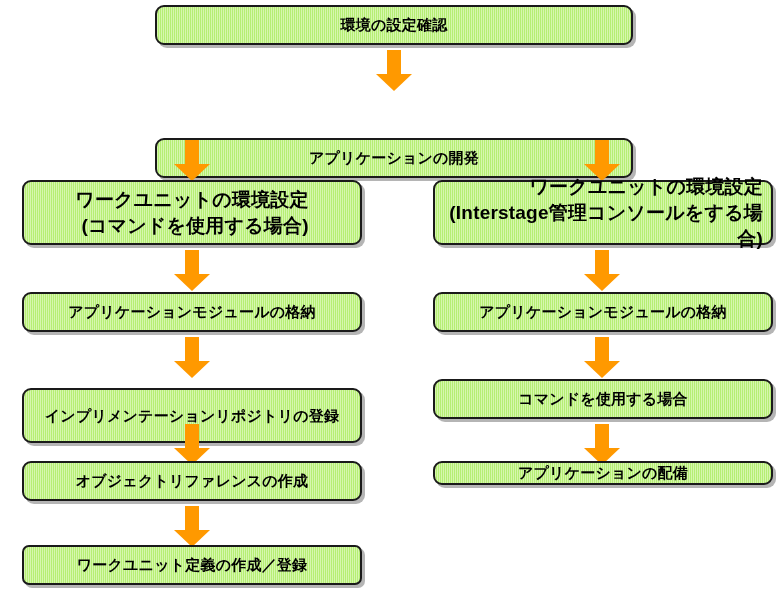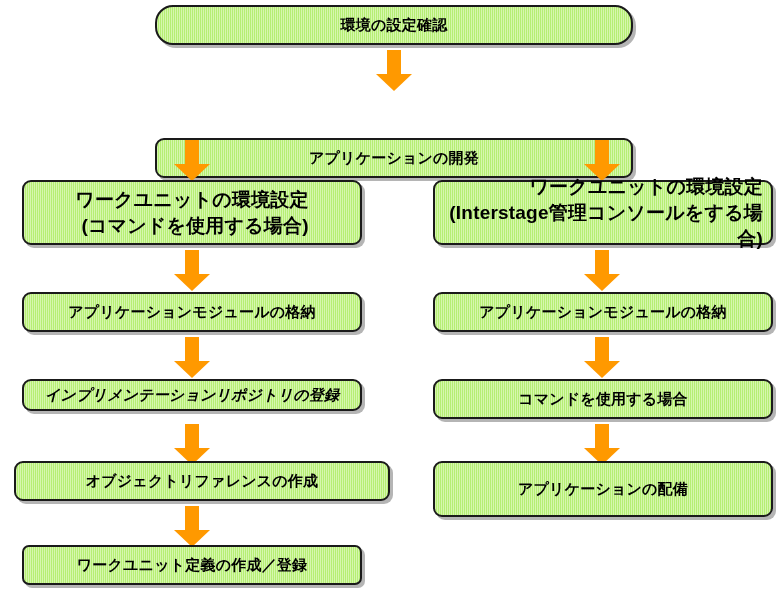--- a/index.html
+++ b/index.html
@@ -57,21 +57,21 @@
     border-left:18px solid transparent;
     border-right:18px solid transparent;
     border-top:17px solid #ff9900;
   }
 </style>
 </head>
 <body>
 
 <div id="stage">
 
-  <div class="node" style="left:155px;top:5px;width:478px;height:40px;border-radius:18px;">
+  <div class="node" style="left:155px;top:5px;width:478px;height:40px;">
     <span class="label">環境の設定確認</span>
   </div>
 
   <div class="arrow" style="left:376px;top:50px;width:36px;height:41px;">
     <span class="shaft" style="height:24px;"></span>
     <span class="head"></span>
   </div>
 
   <div class="node" style="left:155px;top:95px;width:478px;height:40px;margin-top:43px;">
     <span class="label">アプリケーションの開発</span>
@@ -98,30 +98,30 @@
 
   <div class="node" style="left:22px;top:292px;width:340px;height:40px;">
     <span class="label">アプリケーションモジュールの格納</span>
   </div>
 
   <div class="arrow" style="left:174px;top:337px;width:36px;height:41px;">
     <span class="shaft" style="height:24px;"></span>
     <span class="head"></span>
   </div>
 
-  <div class="node" style="left:22px;top:379px;width:340px;height:32px;font-style:italic;">
+  <div class="node" style="left:22px;top:388px;width:340px;height:55px;">
     <span class="label">インプリメンテーションリポジトリの登録</span>
   </div>
 
   <div class="arrow" style="left:174px;top:424px;width:36px;height:41px;">
     <span class="shaft" style="height:24px;"></span>
     <span class="head"></span>
   </div>
 
-  <div class="node" style="left:14px;top:461px;width:376px;height:40px;">
+  <div class="node" style="left:22px;top:461px;width:340px;height:40px;">
     <span class="label">オブジェクトリファレンスの作成</span>
   </div>
 
   <div class="arrow" style="left:174px;top:506px;width:36px;height:41px;">
     <span class="shaft" style="height:24px;"></span>
     <span class="head"></span>
   </div>
 
   <div class="node" style="left:22px;top:545px;width:340px;height:40px;border-radius:7px;">
     <span class="label">ワークユニット定義の作成／登録</span>
@@ -148,17 +148,17 @@
 
   <div class="node" style="left:433px;top:379px;width:340px;height:40px;">
     <span class="label">コマンドを使用する場合</span>
   </div>
 
   <div class="arrow" style="left:584px;top:424px;width:36px;height:41px;">
     <span class="shaft" style="height:24px;"></span>
     <span class="head"></span>
   </div>
 
-  <div class="node" style="left:433px;top:461px;width:340px;height:56px;">
+  <div class="node" style="left:433px;top:461px;width:340px;height:24px;">
     <span class="label">アプリケーションの配備</span>
   </div>
 
 </div>
 
 </body></html>

